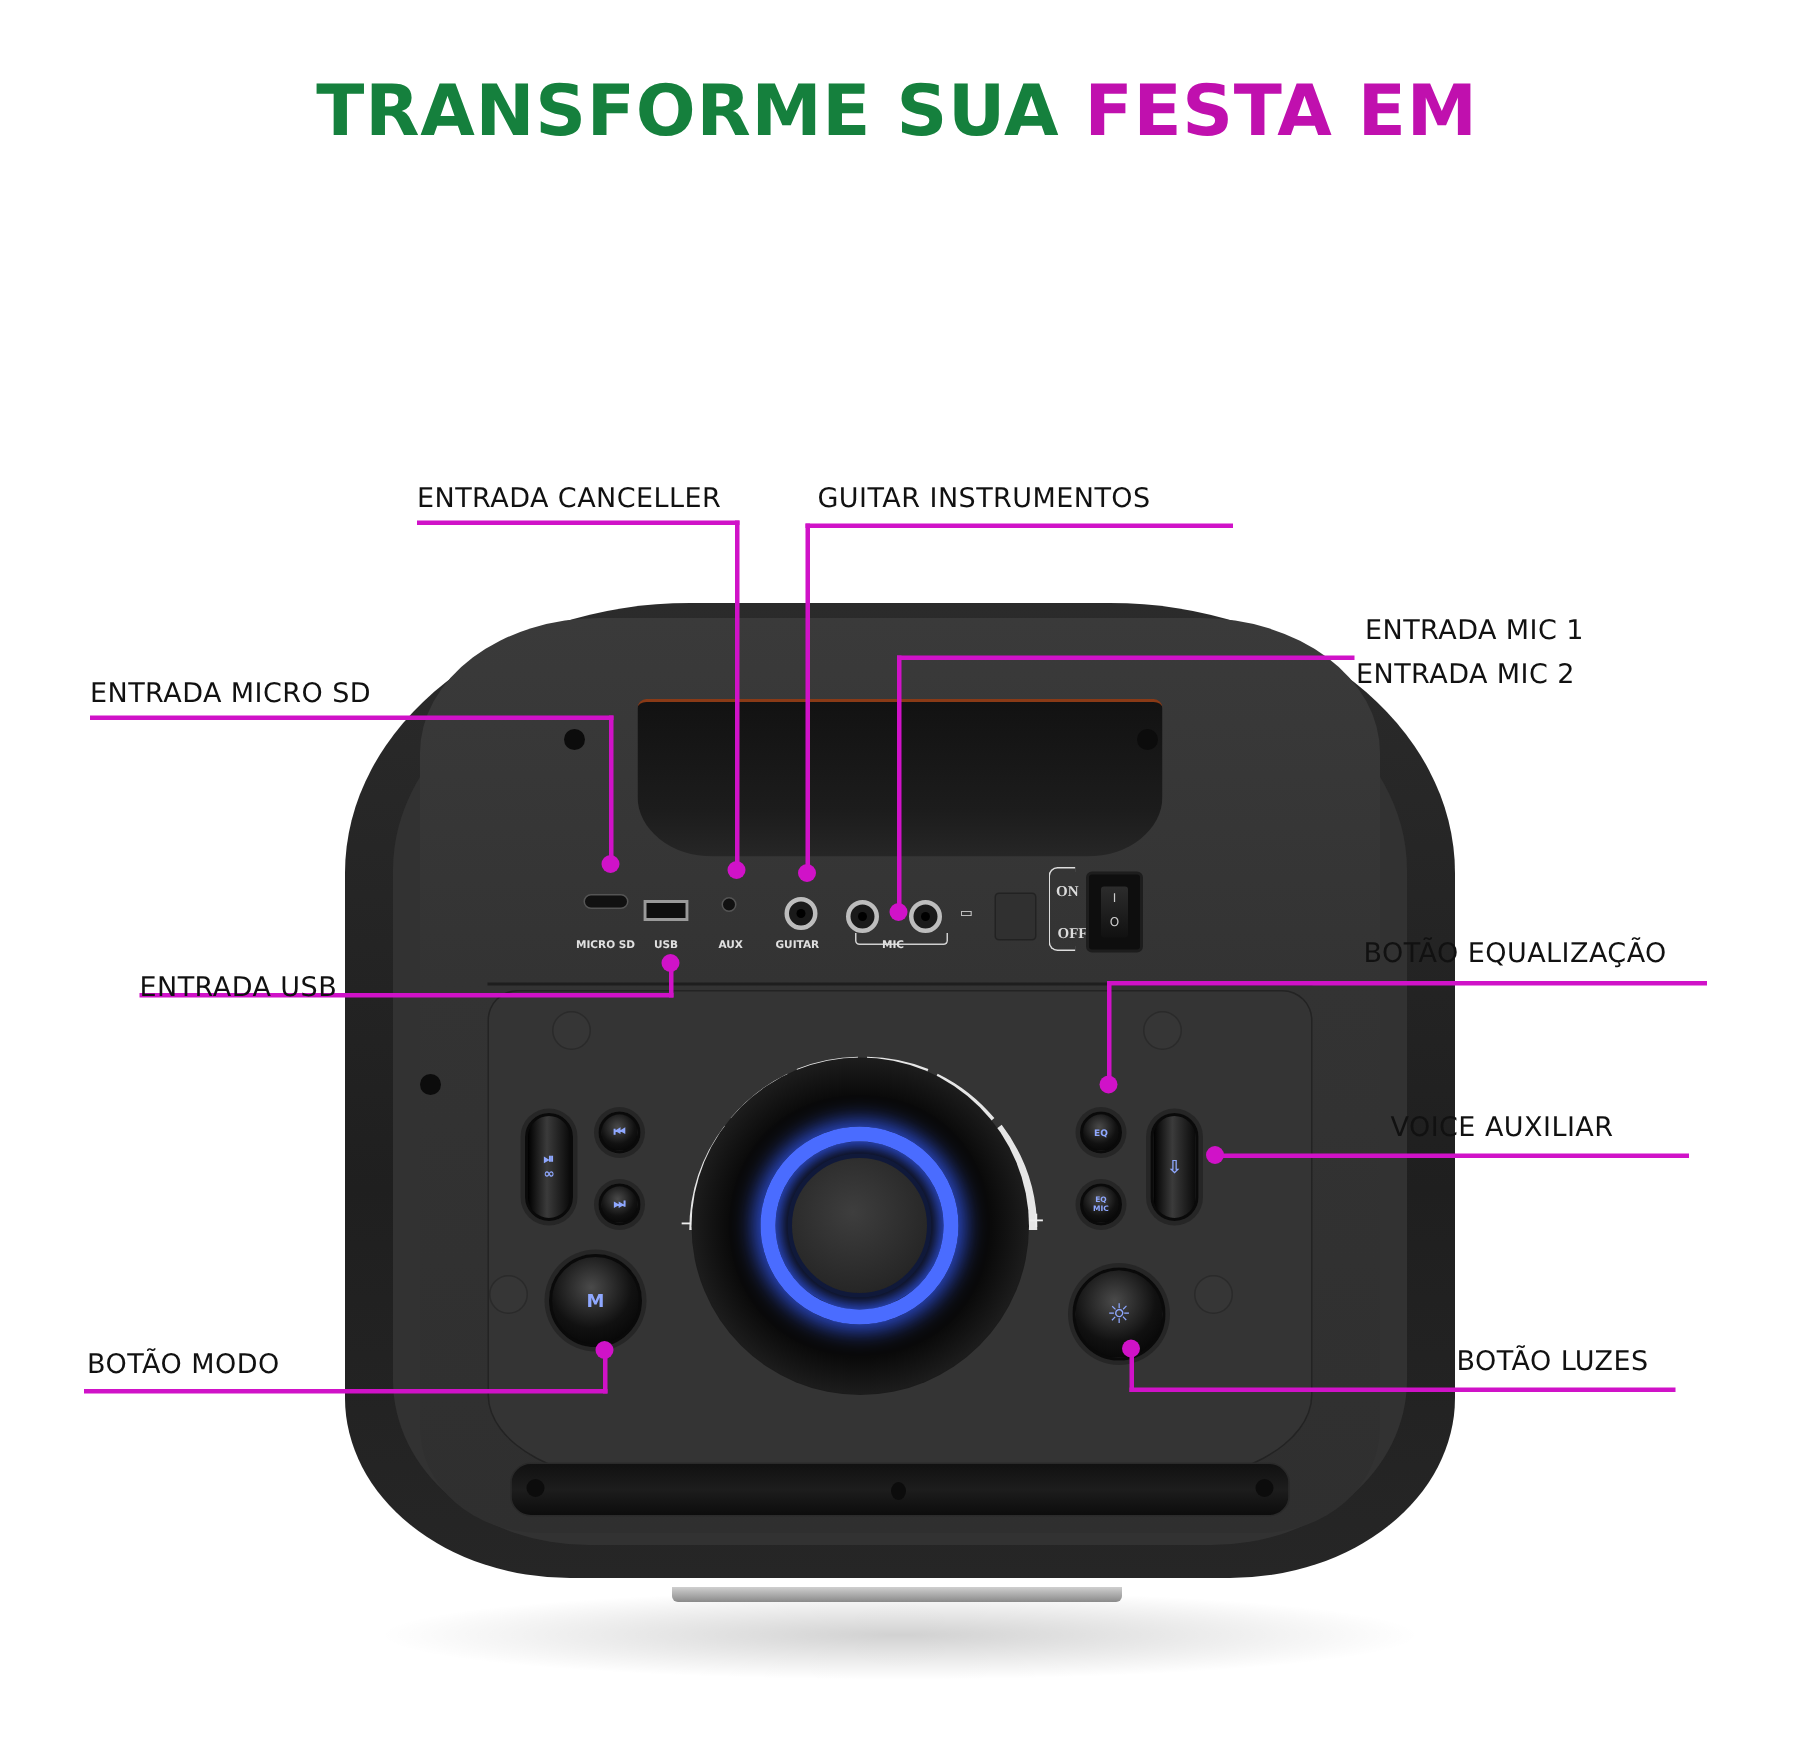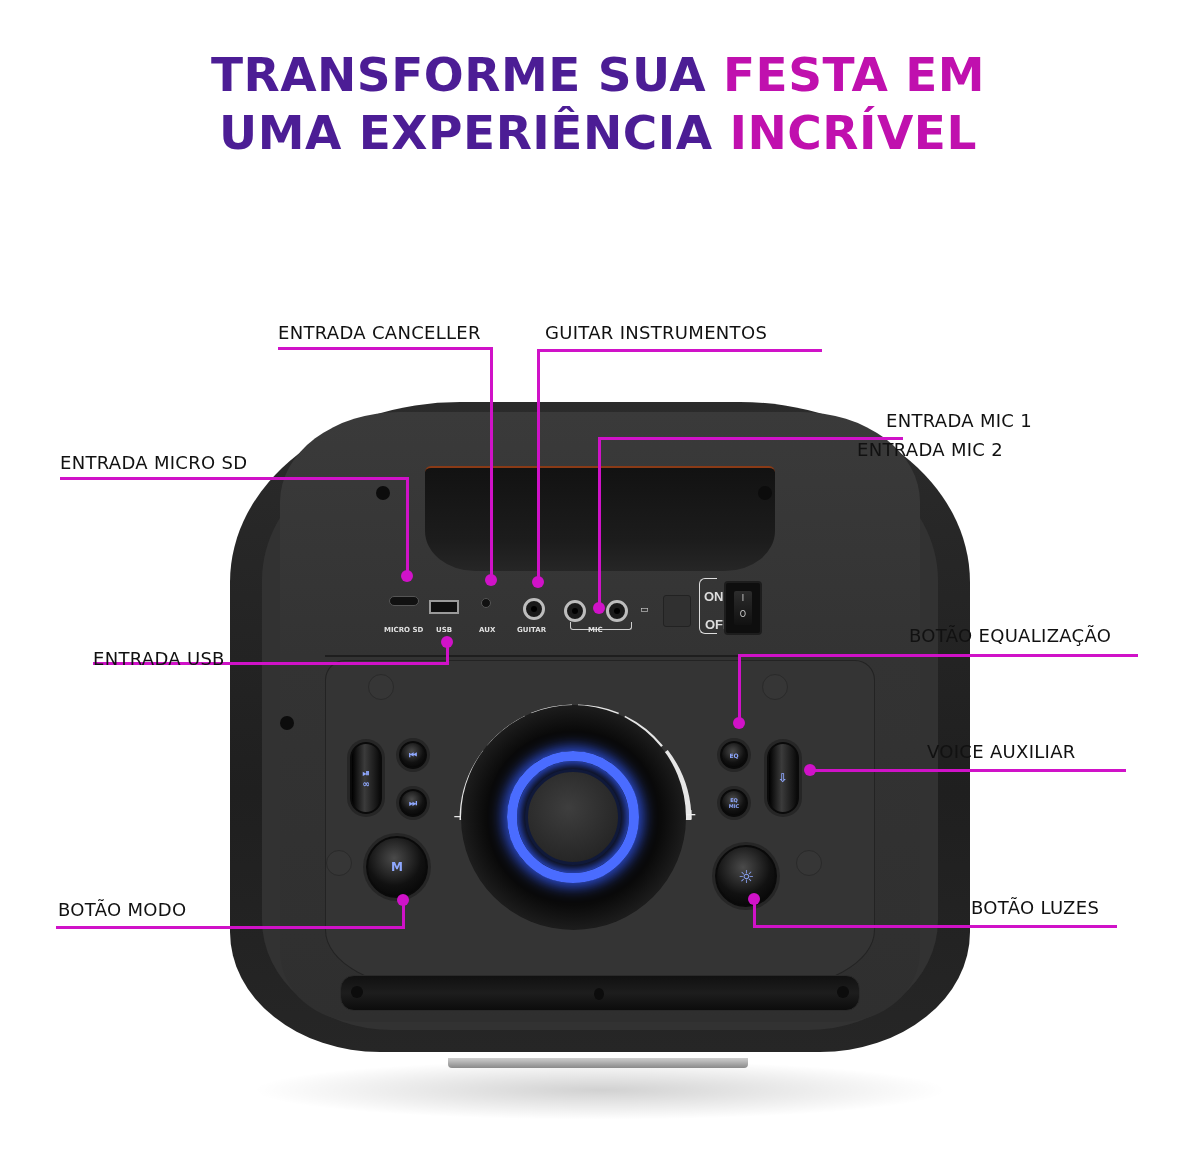--- a/index.html
+++ b/index.html
@@ -5,21 +5,21 @@
   * { box-sizing: border-box; margin: 0; padding: 0; }
   html, body { width: 1196px; height: 1175px; background: #ffffff; overflow: hidden; }
   body { position: relative; font-family: "Liberation Sans", "DejaVu Sans", sans-serif; }
 
   .headline {
     position: absolute; left: 0; top: 46px; width: 1196px; text-align: center;
     font-family: "DejaVu Sans", sans-serif; font-weight: bold; font-size: 47px; line-height: 58px;
     letter-spacing: 0.5px;
   }
   .headline .line { display: block; }
-  .headline .p1 { color: #4c1d95; }
+  .headline .p1 { color: #15803d; }
   .headline .p3 { color: #c010ae; }
 
   .label {
     position: absolute; font-family: "DejaVu Sans", sans-serif; font-size: 18px;
     color: #111; white-space: nowrap; letter-spacing: 0.3px;
   }
 
   .lead { position: absolute; background: #d012c8; }
   .dot { position: absolute; width: 12px; height: 12px; border-radius: 50%; background: #d012c8; }
   .shadow {
@@ -53,21 +53,21 @@
     color: #e0e0e0; white-space: nowrap; text-align: center;
   }
   .sd-slot { position: absolute; left: 389px; top: 596px; width: 30px; height: 10px; border-radius: 6px; background: #111; border: 1px solid #555; }
   .usb-port { position: absolute; left: 429px; top: 600px; width: 30px; height: 14px; background: #0f0f0f; border: 2px solid #9a9a9a; }
   .aux-jack { position: absolute; left: 481px; top: 598px; width: 10px; height: 10px; border-radius: 50%; background: #111; border: 1px solid #555; }
   .jack { position: absolute; width: 22px; height: 22px; border-radius: 50%; background: #1a1a1a; border: 3px solid #bdbdbd; }
   .jack::after { content: ""; position: absolute; left: 5px; top: 5px; width: 6px; height: 6px; border-radius: 50%; background: #000; }
   .mic-bracket { position: absolute; left: 570px; top: 622px; width: 62px; height: 8px; border: 1px solid #cfcfcf; border-top: none; border-radius: 0 0 3px 3px; }
   .blank-square { position: absolute; left: 663px; top: 595px; width: 28px; height: 32px; border: 1px solid #222; background: #303030; border-radius: 3px; }
   .onoff-bracket { position: absolute; left: 699px; top: 578px; width: 18px; height: 56px; border: 1px solid #ddd; border-right: none; border-radius: 6px 0 0 6px; }
-  .onoff-text { position: absolute; font-family: Liberation Sans, sans-serif; font-size: 13px; font-weight: bold; color: #ddd; }
+  .onoff-text { position: absolute; font-family: Liberation Serif, serif; font-size: 10px; font-weight: bold; color: #ddd; }
   .rocker { position: absolute; left: 724px; top: 581px; width: 38px; height: 54px; background: #0e0e0e; border: 2px solid #1d1d1d; border-radius: 4px; }
   .rocker-inner { position: absolute; left: 8px; top: 8px; width: 18px; height: 34px; background: linear-gradient(180deg,#2c2c2c,#111); border-radius: 2px; }
   .rocker-inner span { position: absolute; left: 0; width: 18px; text-align: center; color: #ccc; font-size: 8px; font-family: "DejaVu Sans", sans-serif; }
 
   .divider { position: absolute; left: 325px; top: 655px; width: 550px; height: 2px; background: #1e1e1e; }
 
   .panel {
     position: absolute; left: 325px; top: 660px; width: 550px; height: 330px;
     background: #343434; border-radius: 20px 20px 110px 110px / 20px 20px 60px 60px;
     border: 1px solid #232323;
@@ -110,21 +110,20 @@
     background: linear-gradient(180deg, #111, #1d1d1d 50%, #0c0c0c); border-radius: 14px;
     border: 1px solid #2a2a2a;
   }
   .bottom-trim { position: absolute; left: 448px; top: 1058px; width: 300px; height: 10px; background: linear-gradient(180deg,#cfcfcf,#8a8a8a); border-radius: 0 0 4px 4px; }
 </style>
 </head>
 <body>
 
 <div class="headline">
   <span class="line"><span class="p1">TRANSFORME SUA </span><span class="p3">FESTA EM</span></span>
-  <span class="line"><span class="p1">UMA EXPERIÊNCIA </span><span class="p3">INCRÍVEL</span></span>
 </div>
 
 <div class="shadow"></div>
 <div class="outer"></div>
 <div class="outer-hl"></div>
 <div class="inner"></div>
 <div class="handle"></div>
 
 <div class="screw" style="left:376px;top:486px"></div>
 <div class="screw" style="left:758px;top:486px"></div>
@@ -245,20 +244,20 @@
 <div class="lead" style="left:56px;top:926px;width:349px;height:3px"></div>
 <div class="lead" style="left:402px;top:900px;width:3px;height:29px"></div>
 <div class="dot" style="left:397px;top:894px"></div>
 
 <div class="lead" style="left:753px;top:925px;width:364px;height:3px"></div>
 <div class="lead" style="left:753px;top:899px;width:3px;height:29px"></div>
 <div class="dot" style="left:748px;top:893px"></div>
 
 <div class="label" style="left:278px;top:322px">ENTRADA CANCELLER</div>
 <div class="label" style="left:545px;top:322px">GUITAR INSTRUMENTOS</div>
-<div class="label" style="left:886px;top:410px">ENTRADA MIC 1</div>
-<div class="label" style="left:857px;top:439px">ENTRADA MIC 2</div>
+<div class="label" style="left:910px;top:410px">ENTRADA MIC 1</div>
+<div class="label" style="left:904px;top:439px">ENTRADA MIC 2</div>
 <div class="label" style="left:60px;top:452px">ENTRADA MICRO SD</div>
 <div class="label" style="left:93px;top:648px">ENTRADA USB</div>
 <div class="label" style="left:909px;top:625px">BOTÃO EQUALIZAÇÃO</div>
 <div class="label" style="left:927px;top:741px">VOICE AUXILIAR</div>
 <div class="label" style="left:58px;top:899px">BOTÃO MODO</div>
 <div class="label" style="left:971px;top:897px">BOTÃO LUZES</div>
 
 </body></html>

